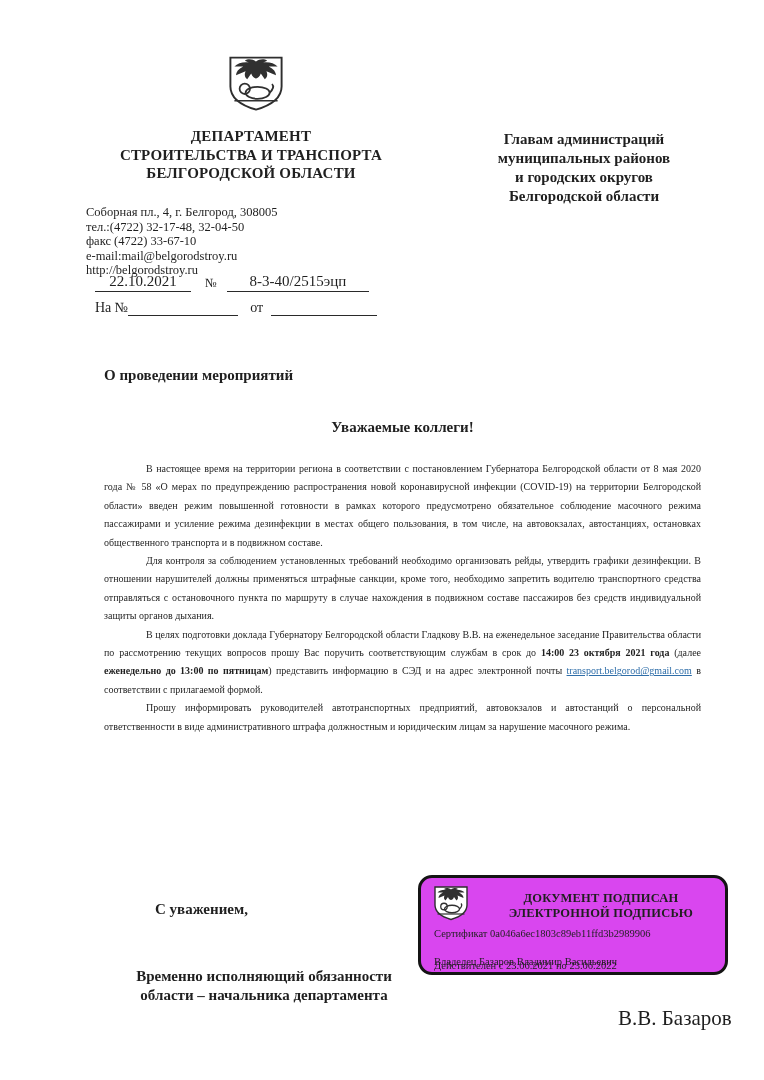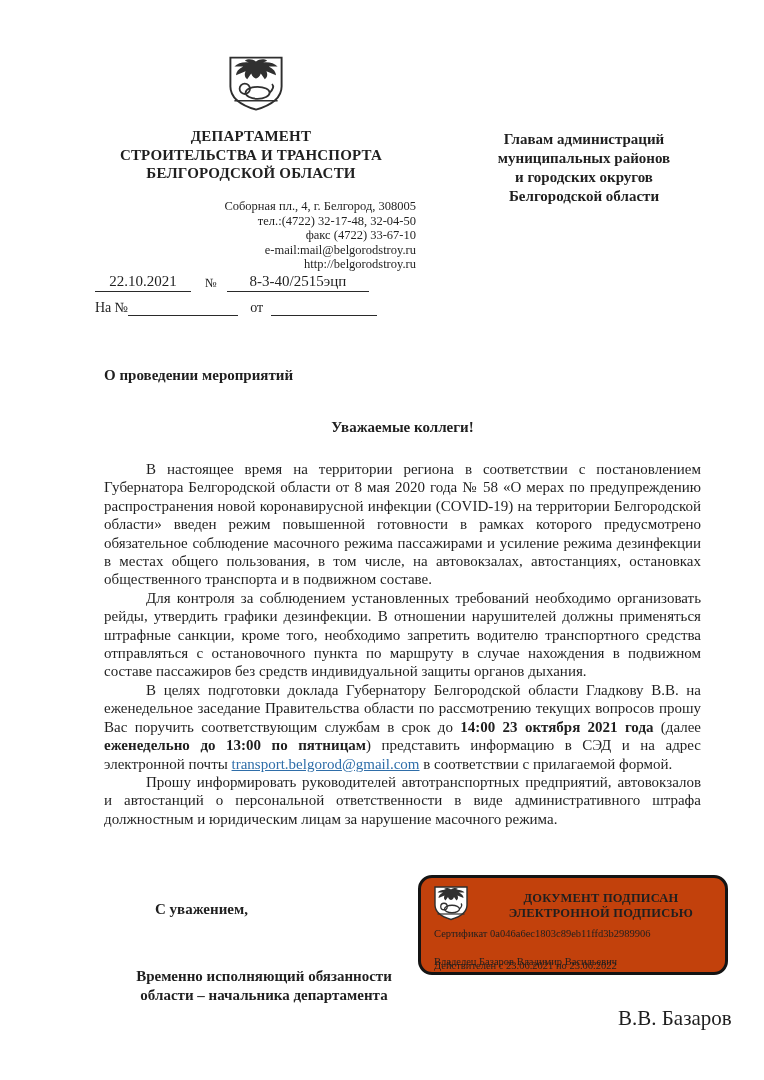--- a/index.html
+++ b/index.html
@@ -4,43 +4,43 @@
 <style>
   html,body{margin:0;padding:0;background:#e8e8e8;}
   .page{
     position:relative;width:764px;height:1080px;background:#ffffff;
     color:#1f1f1f;font-family:"Liberation Serif","DejaVu Serif",serif;
     overflow:hidden;margin:0 auto;padding-left:15px;
   }
   .emblem-top{position:absolute;left:224px;top:54px;width:64px;height:60px;}
   .org-block{position:absolute;left:86px;top:127px;width:330px;text-align:center;
     font-weight:bold;font-size:15px;line-height:18.5px;letter-spacing:.2px;}
-  .contact-block{position:absolute;left:86px;top:199px;width:330px;text-align:right;
+  .contact-block{position:absolute;left:86px;top:205px;width:330px;text-align:left;
     font-size:12.5px;line-height:14.6px;}
   .addressee{position:absolute;left:468px;top:130px;width:232px;text-align:center;
     font-weight:bold;font-size:15px;line-height:19px;}
   .ref-block{position:absolute;left:95px;top:273px;width:292px;}
   .ref-row1{display:flex;align-items:flex-end;}
   .ufield{border-bottom:1.4px solid #2a2a2a;text-align:center;padding-bottom:1px;}
   .u-date{width:96px;font-size:15px;}
   .no-label{margin:0 10px 1px 14px;font-size:12.5px;}
   .u-num{width:142px;font-size:15px;}
   .ref-row2{display:flex;align-items:flex-end;margin-top:8px;font-size:14px;}
   .u-blank1{width:110px;border-bottom:1.4px solid #2a2a2a;height:14px;}
   .ot-label{margin:0 8px 0 12px;}
   .u-blank2{width:106px;border-bottom:1.4px solid #2a2a2a;height:14px;}
   .subject{position:absolute;left:104px;top:367px;font-size:15px;font-weight:bold;}
   .salutation{position:absolute;left:104px;top:419px;width:597px;text-align:center;
     font-size:15px;font-weight:bold;}
   .body-text{position:absolute;left:104px;top:460px;width:597px;
-    font-size:15px;line-height:18.4px;text-align:justify;}
+    font-size:10px;line-height:18.4px;text-align:justify;}
   .body-text p{margin:0;text-indent:42px;}
   .email-link{color:#2f6ea9;text-decoration:underline;cursor:pointer;}
   .stamp{position:absolute;left:418px;top:875px;width:304px;height:94px;
-    border:3px solid #141414;border-radius:14px;background:#c2410c;}
+    border:3px solid #141414;border-radius:14px;background:#d946ef;}
   .stamp-emblem{position:absolute;left:10px;top:7px;width:40px;height:37px;}
   .stamp-title{position:absolute;left:62px;right:6px;top:13px;text-align:center;
     font-weight:bold;font-size:12.5px;line-height:14.5px;letter-spacing:.2px;}
   .stamp-line{position:absolute;left:13px;right:6px;font-size:10.5px;white-space:nowrap;}
   .stamp-cert{top:50px;}
   .stamp-owner{top:66px;margin-top:12px;}
   .stamp-valid{top:82px;}
   .regards{position:absolute;left:155px;top:901px;font-size:15px;font-weight:bold;}
   .position-block{position:absolute;left:118px;top:967px;width:292px;text-align:center;
     font-weight:bold;font-size:15px;line-height:18.5px;}

